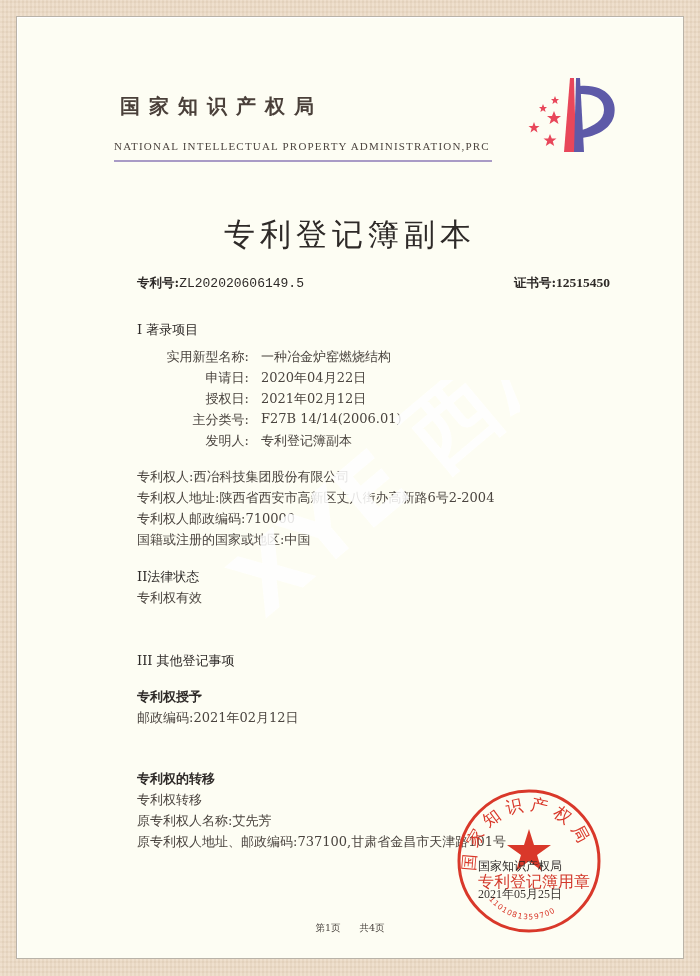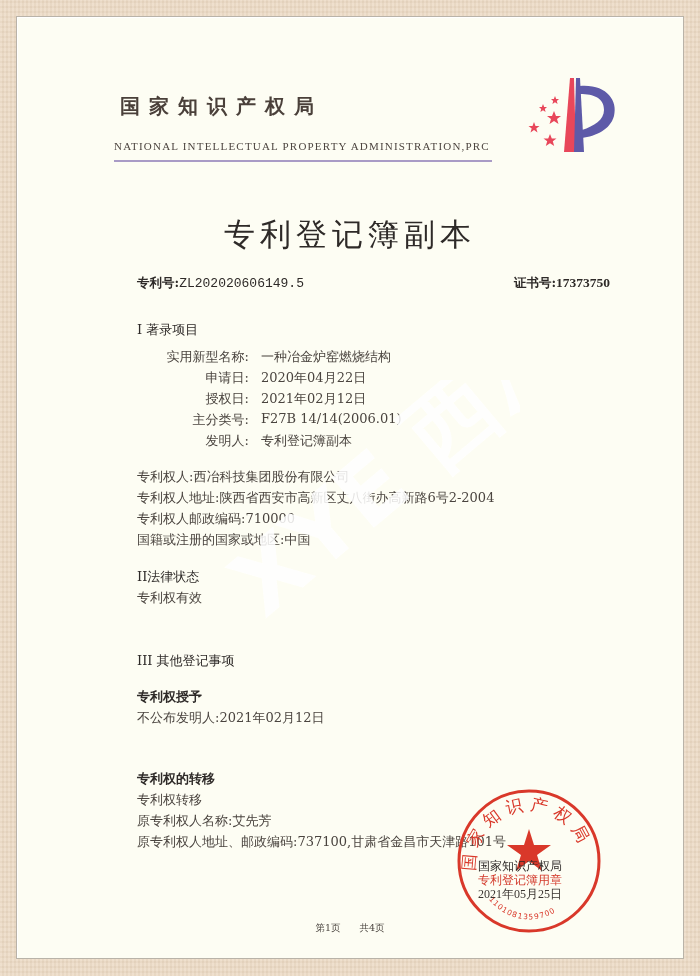--- a/index.html
+++ b/index.html
@@ -57,21 +57,21 @@
 
     
     .watermark {
       position: absolute; left: 200px; top: 380px; width: 320px; height: 240px;
       pointer-events: none;
     }
 
     
     .seal { position: absolute; left: 455px; top: 787px; width: 148px; height: 148px; }
     .seal-text1 { left: 478px; top: 858px; font-size: 12px; color: #2e2a28; }
-    .seal-text2 { left: 478px; top: 872px; font-size: 12px; color: #d33a2c; }
+    .seal-text2 { left: 478px; top: 872px; font-size: 16px; color: #d33a2c; }
     .seal-text3 { left: 478px; top: 886px; font-size: 12px; color: #3a3430; font-family: "Liberation Serif", serif; }
 
     .footer { left: 0; width: 700px; top: 922px; text-align: center; font-size: 9.5px; color: #4a443f; }
     .footer span { margin: 0 8px; }
   </style>
 </head>
 <body>
 
 <div class="frame-inner"></div>
 
@@ -86,21 +86,21 @@
     <polygon points="45,32 46.2,35 49,35 46.8,37 47.6,40 45,38.2 42.4,40 43.2,37 41,35 43.8,35"></polygon>
     <polygon points="33,40 34.2,43 37,43 34.8,45 35.6,48 33,46.2 30.4,48 31.2,45 29,43 31.8,43"></polygon>
     <polygon points="44,47 46,52 51,52 47,55 48.5,60 44,57 39.5,60 41,55 37,52 42,52"></polygon>
     <polygon points="24,58 25.5,62 29.5,62 26.3,64.5 27.5,68.5 24,66 20.5,68.5 21.7,64.5 18.5,62 22.5,62"></polygon>
     <polygon points="40,70 41.8,74.5 46.5,74.5 42.8,77.3 44.2,82 40,79.2 35.8,82 37.2,77.3 33.5,74.5 38.2,74.5"></polygon>
   </g>
 </svg>
 
 <div class="abs doc-title">专利登记簿副本</div>
 <div class="abs patent-no"><span>专利号:</span><span class="v">ZL202020606149.5</span></div>
-<div class="abs cert-no"><span>证书号:</span><span class="v">17373750</span></div>
+<div class="abs cert-no"><span>证书号:</span><span class="v">12515450</span></div>
 
 <div class="abs section-h" style="left:137px; top:321px;">I 著录项目</div>
 
 <div class="field-row" style="top:348px;">
   <div class="field-label">
     <span>实用</span>
     <span>新型</span>
     <span>名称:</span>
   </div>
   <div class="field-value">一种冶金炉窑燃烧结构</div>
@@ -142,21 +142,21 @@
 <div class="abs line" style="left:137px; top:468px;">专利权人:西冶科技集团股份有限公司</div>
 <div class="abs line" style="left:137px; top:489px;">专利权人地址:陕西省西安市高新区丈八街办高新路6号2-2004</div>
 <div class="abs line" style="left:137px; top:510px;">专利权人邮政编码:710000</div>
 <div class="abs line" style="left:137px; top:531px;">国籍或注册的国家或地区:中国</div>
 
 <div class="abs section-h" style="left:137px; top:568px;">II法律状态</div>
 <div class="abs line" style="left:137px; top:589px;">专利权有效</div>
 
 <div class="abs section-h" style="left:137px; top:652px;">III  其他登记事项</div>
 <div class="abs line bold" style="left:137px; top:688px;">专利权授予</div>
-<div class="abs line" style="left:137px; top:709px;">不公布发明人:2021年02月12日</div>
+<div class="abs line" style="left:137px; top:709px;">邮政编码:2021年02月12日</div>
 
 <div class="abs line bold" style="left:137px; top:770px;">专利权的转移</div>
 <div class="abs line" style="left:137px; top:791px;">专利权转移</div>
 <div class="abs line" style="left:137px; top:812px;">原专利权人名称:艾先芳</div>
 <div class="abs line" style="left:137px; top:833px;">原专利权人地址、邮政编码:737100,甘肃省金昌市天津路101号</div>
 
 <svg class="watermark" viewBox="0 0 320 240">
   <g transform="rotate(-40 160 120)" fill="#ffffff" opacity="0.85">
     <text x="10" y="150" font-size="90" font-family="DejaVu Sans, sans-serif" font-weight="bold">XYE 西冶</text>
   </g>

